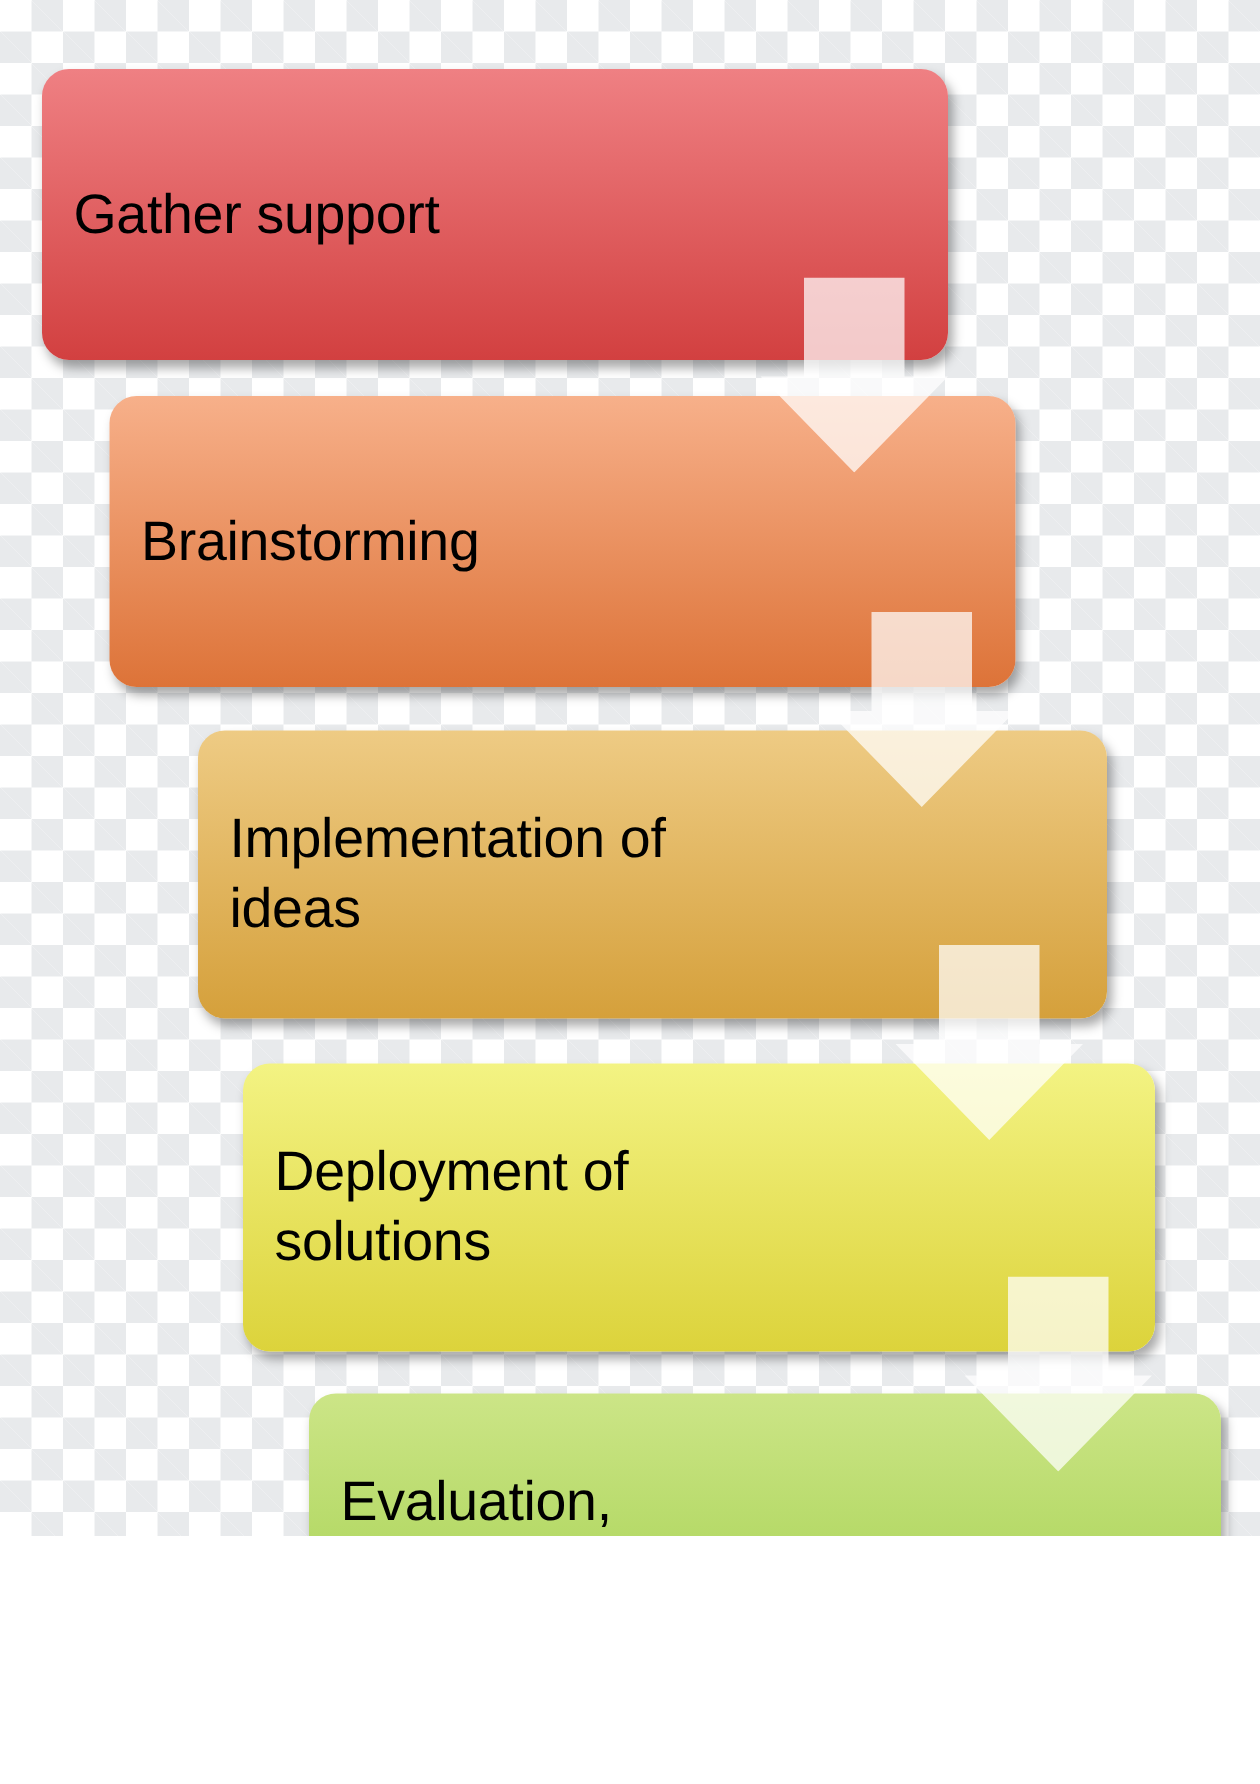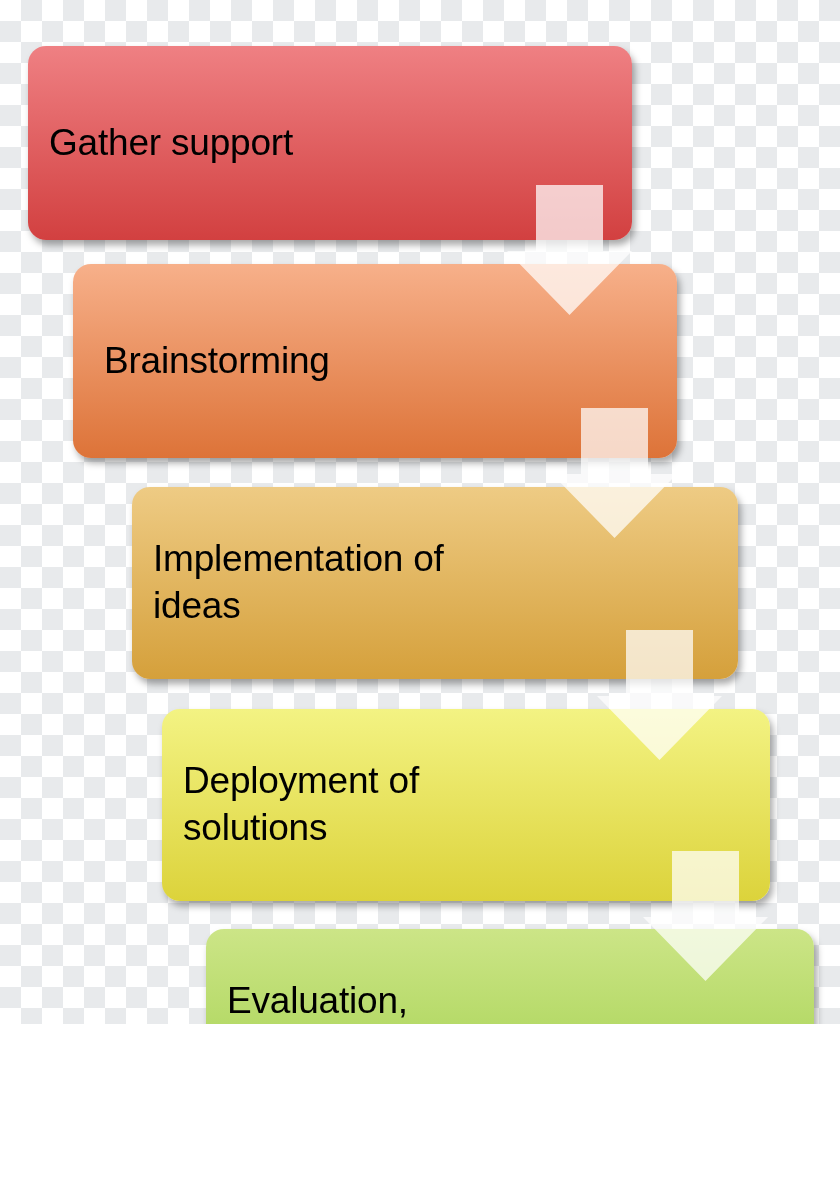--- a/index.html
+++ b/index.html
@@ -59,21 +59,21 @@
 </style>
 </head>
 <body>
 
 <div id="canvas">
 
   <div class="step" id="step-1" style="left: 28px; top: 46px; width: 604px; height: 194px; background: linear-gradient(rgb(239, 128, 131) 0%, rgb(210, 64, 64) 100%); padding-left: 21px;">
     <span class="step-label" style="color: rgb(0, 0, 0);">Gather support</span>
   </div>
 
-  <div class="step" id="step-2" style="left: 73px; top: 264px; width: 604px; height: 194px; background: linear-gradient(rgb(247, 176, 138) 0%, rgb(221, 115, 56) 100%); padding-left: 31px;">
+  <div class="step" id="step-2" style="left: 73px; top: 264px; width: 604px; height: 194px; background: linear-gradient(rgb(247, 176, 138) 0%, rgb(221, 115, 56) 100%); padding-left: 21px;">
     <span class="step-label" style="color: rgb(0, 0, 0);">Brainstorming</span>
   </div>
 
   <div class="step" id="step-3" style="left: 132px; top: 487px; width: 606px; height: 192px; background: linear-gradient(rgb(238, 203, 132) 0%, rgb(213, 160, 59) 100%); padding-left: 21px;">
     <span class="step-label" style="color: rgb(0, 0, 0);">Implementation of
 ideas</span>
   </div>
 
   <div class="step" id="step-4" style="left: 162px; top: 709px; width: 608px; height: 192px; background: linear-gradient(rgb(243, 243, 131) 0%, rgb(220, 211, 59) 100%); padding-left: 21px;">
     <span class="step-label" style="color: rgb(0, 0, 0);">Deployment of

